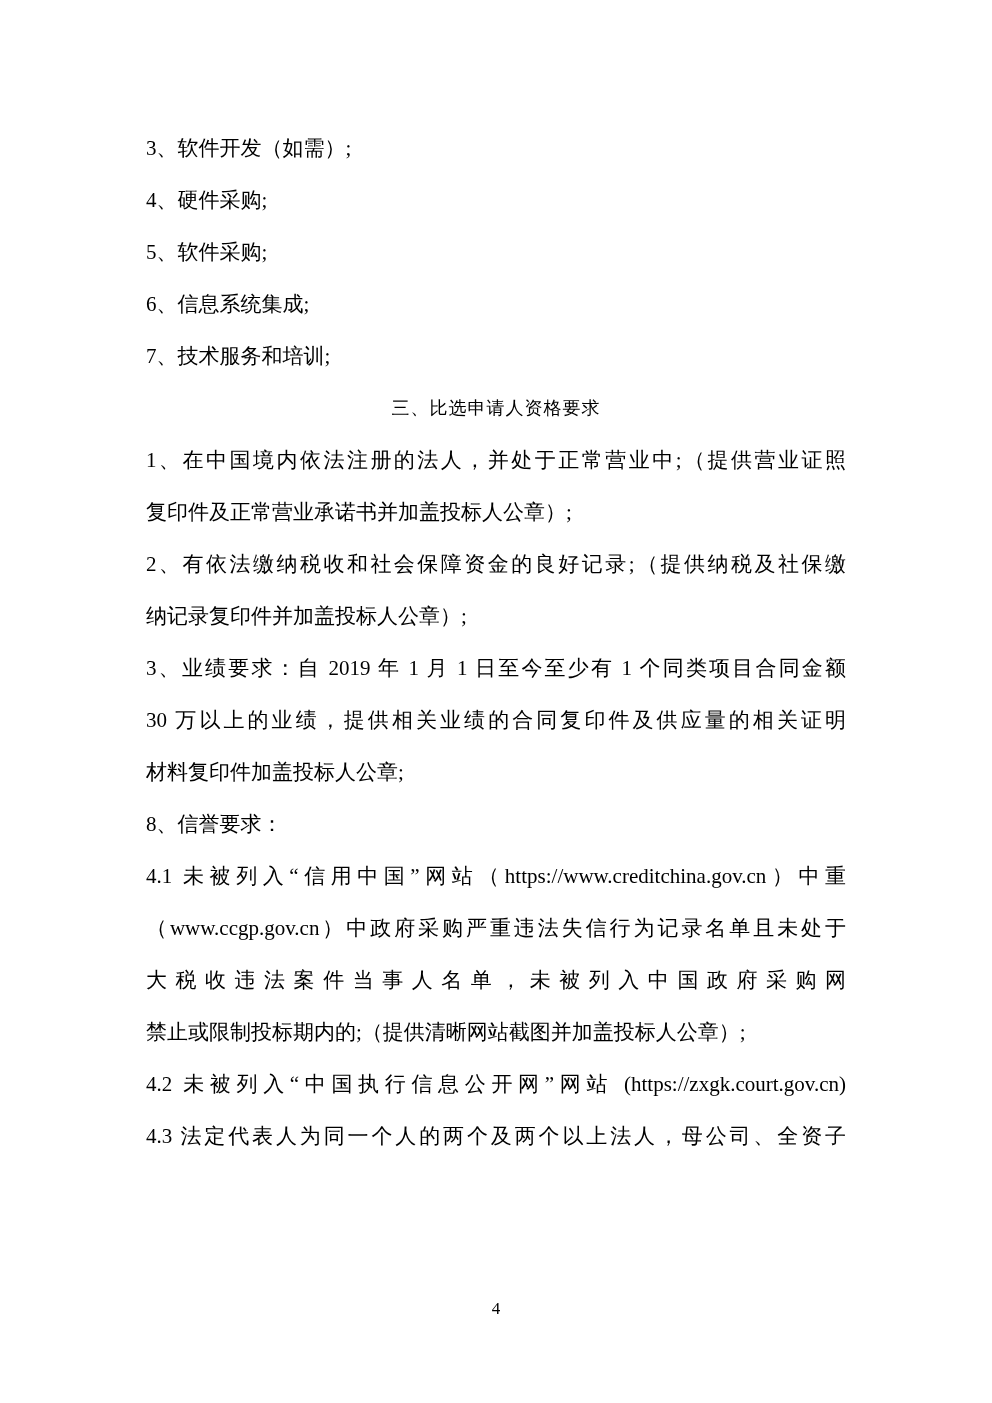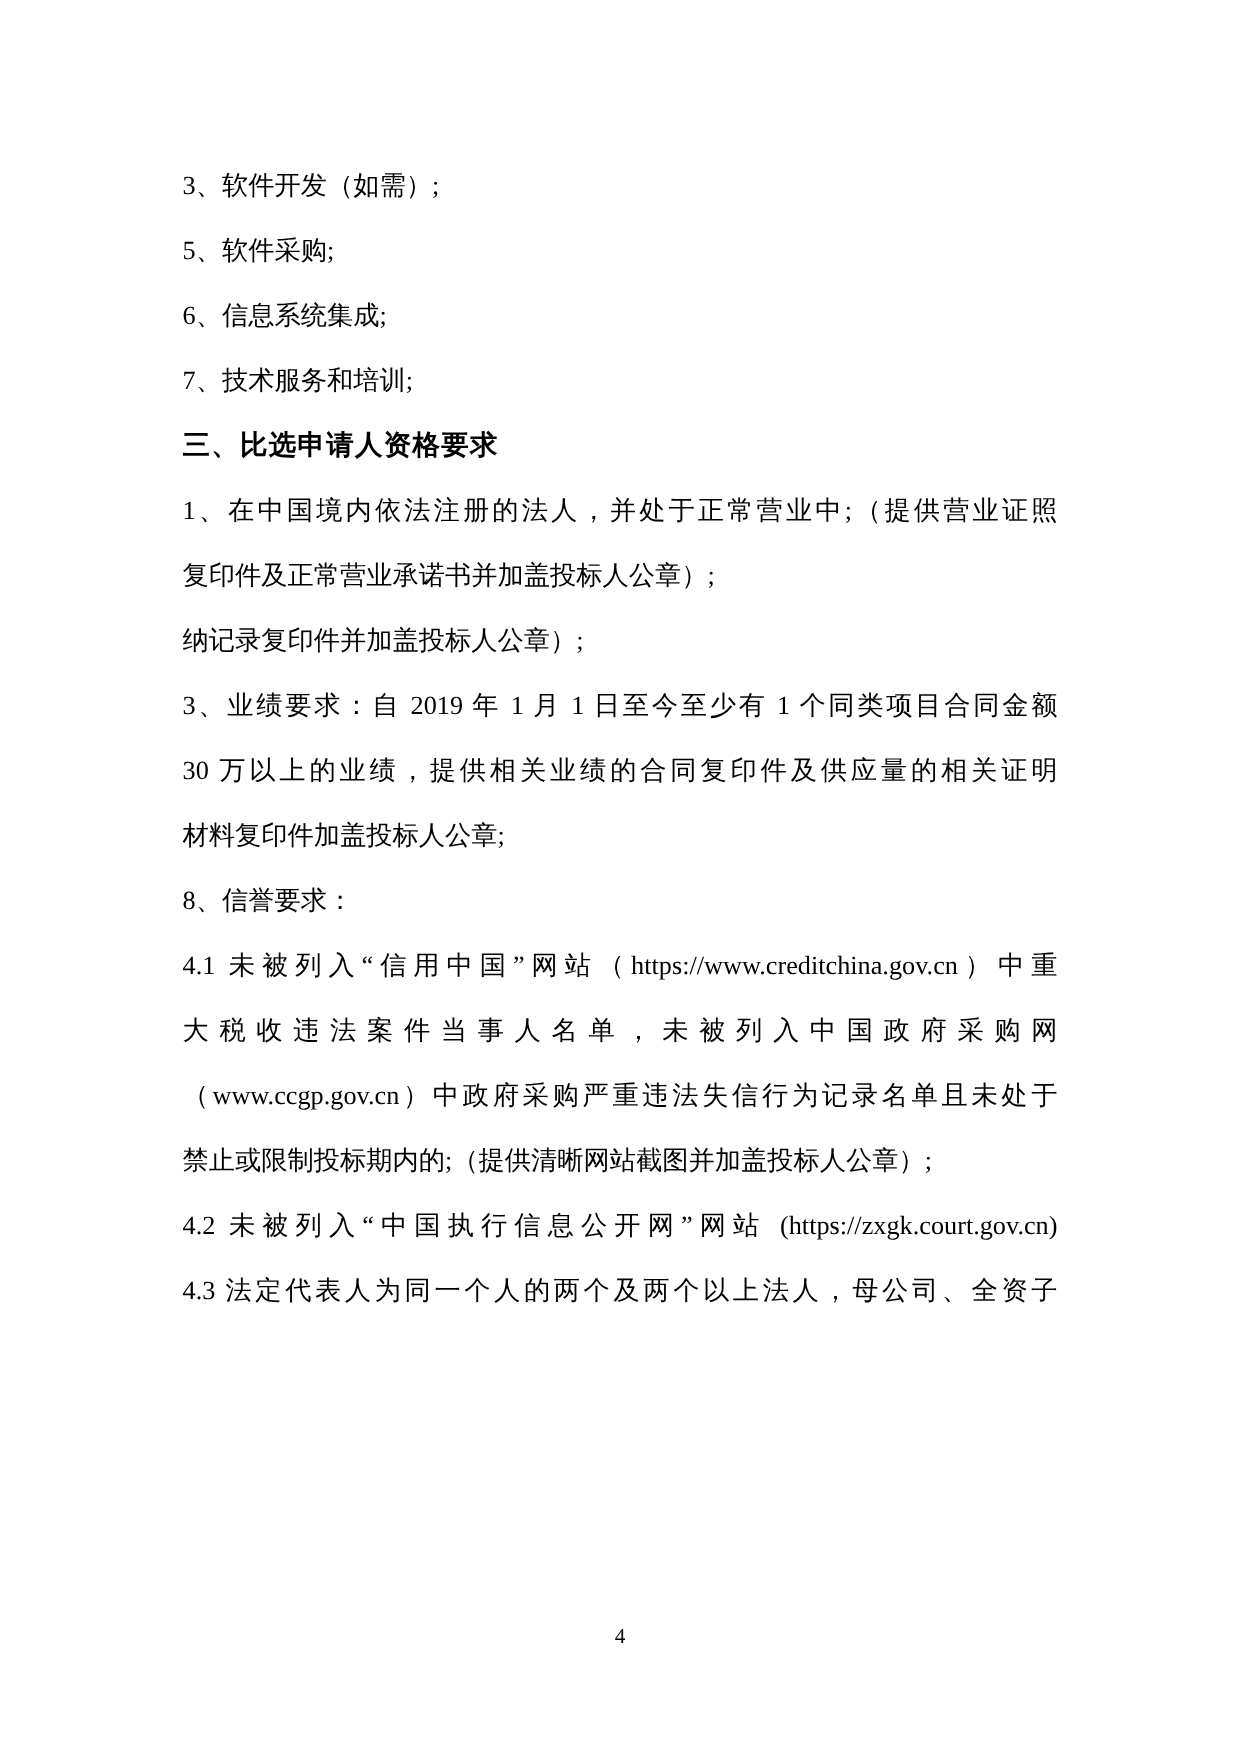--- a/index.html
+++ b/index.html
@@ -29,57 +29,60 @@
     overflow: hidden;
     white-space: nowrap;
     text-align: left;
   }
   .line.justify {
     white-space: normal;
     text-align: justify;
     text-align-last: justify;
   }
   .line.heading {
-    font-weight: bold;
-    font-size: 22px;
+    font-weight: normal;
+    font-size: 18px;
     letter-spacing: 1px;
+    text-align: center;
   }
   .pagenum {
     position: absolute;
     top: 1298px;
     left: 0;
     width: 992px;
     text-align: center;
     font-size: 17px;
     line-height: 22px;
   }
 </style>
 </head>
 <body>
 
 <div class="page">
   <div class="textblock">
 
     <div class="line">3、软件开发（如需）;</div>
+    <div class="line">4、硬件采购;</div>
     <div class="line">5、软件采购;</div>
     <div class="line">6、信息系统集成;</div>
     <div class="line">7、技术服务和培训;</div>
 
     <div class="line heading">三、比选申请人资格要求</div>
 
     <div class="line justify">1、在中国境内依法注册的法人，并处于正常营业中;（提供营业证照</div>
     <div class="line">复印件及正常营业承诺书并加盖投标人公章）;</div>
+    <div class="line justify">2、有依法缴纳税收和社会保障资金的良好记录;（提供纳税及社保缴</div>
     <div class="line">纳记录复印件并加盖投标人公章）;</div>
     <div class="line justify">3、业绩要求：自 2019 年 1 月 1 日至今至少有 1 个同类项目合同金额</div>
     <div class="line justify">30 万以上的业绩，提供相关业绩的合同复印件及供应量的相关证明</div>
     <div class="line">材料复印件加盖投标人公章;</div>
     <div class="line">8、信誉要求：</div>
     <div class="line justify">4.1 未被列入“信用中国”网站（https://www.creditchina.gov.cn）中重</div>
+    <div class="line justify">（www.ccgp.gov.cn）中政府采购严重违法失信行为记录名单且未处于</div>
     <div class="line justify">大税收违法案件当事人名单，未被列入中国政府采购网</div>
-    <div class="line justify">（www.ccgp.gov.cn）中政府采购严重违法失信行为记录名单且未处于</div>
     <div class="line">禁止或限制投标期内的;（提供清晰网站截图并加盖投标人公章）;</div>
     <div class="line justify">4.2 未被列入“中国执行信息公开网”网站 (https://zxgk.court.gov.cn)</div>
     <div class="line justify">4.3 法定代表人为同一个人的两个及两个以上法人，母公司、全资子</div>
 
   </div>
 
   <div class="pagenum">4</div>
 </div>
 
 </body></html>

